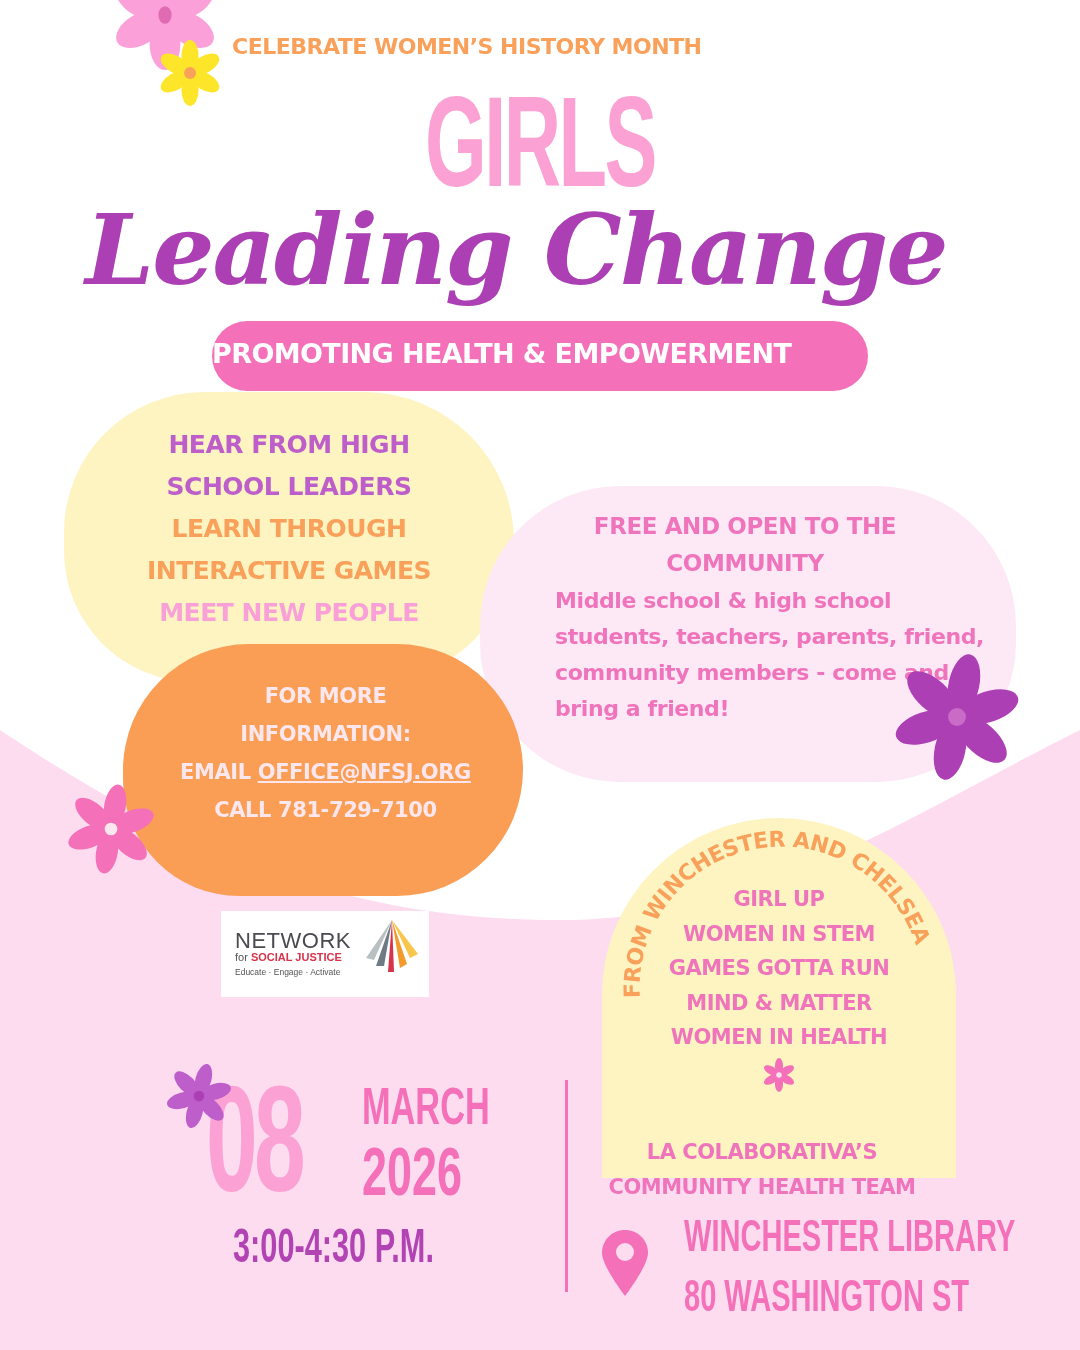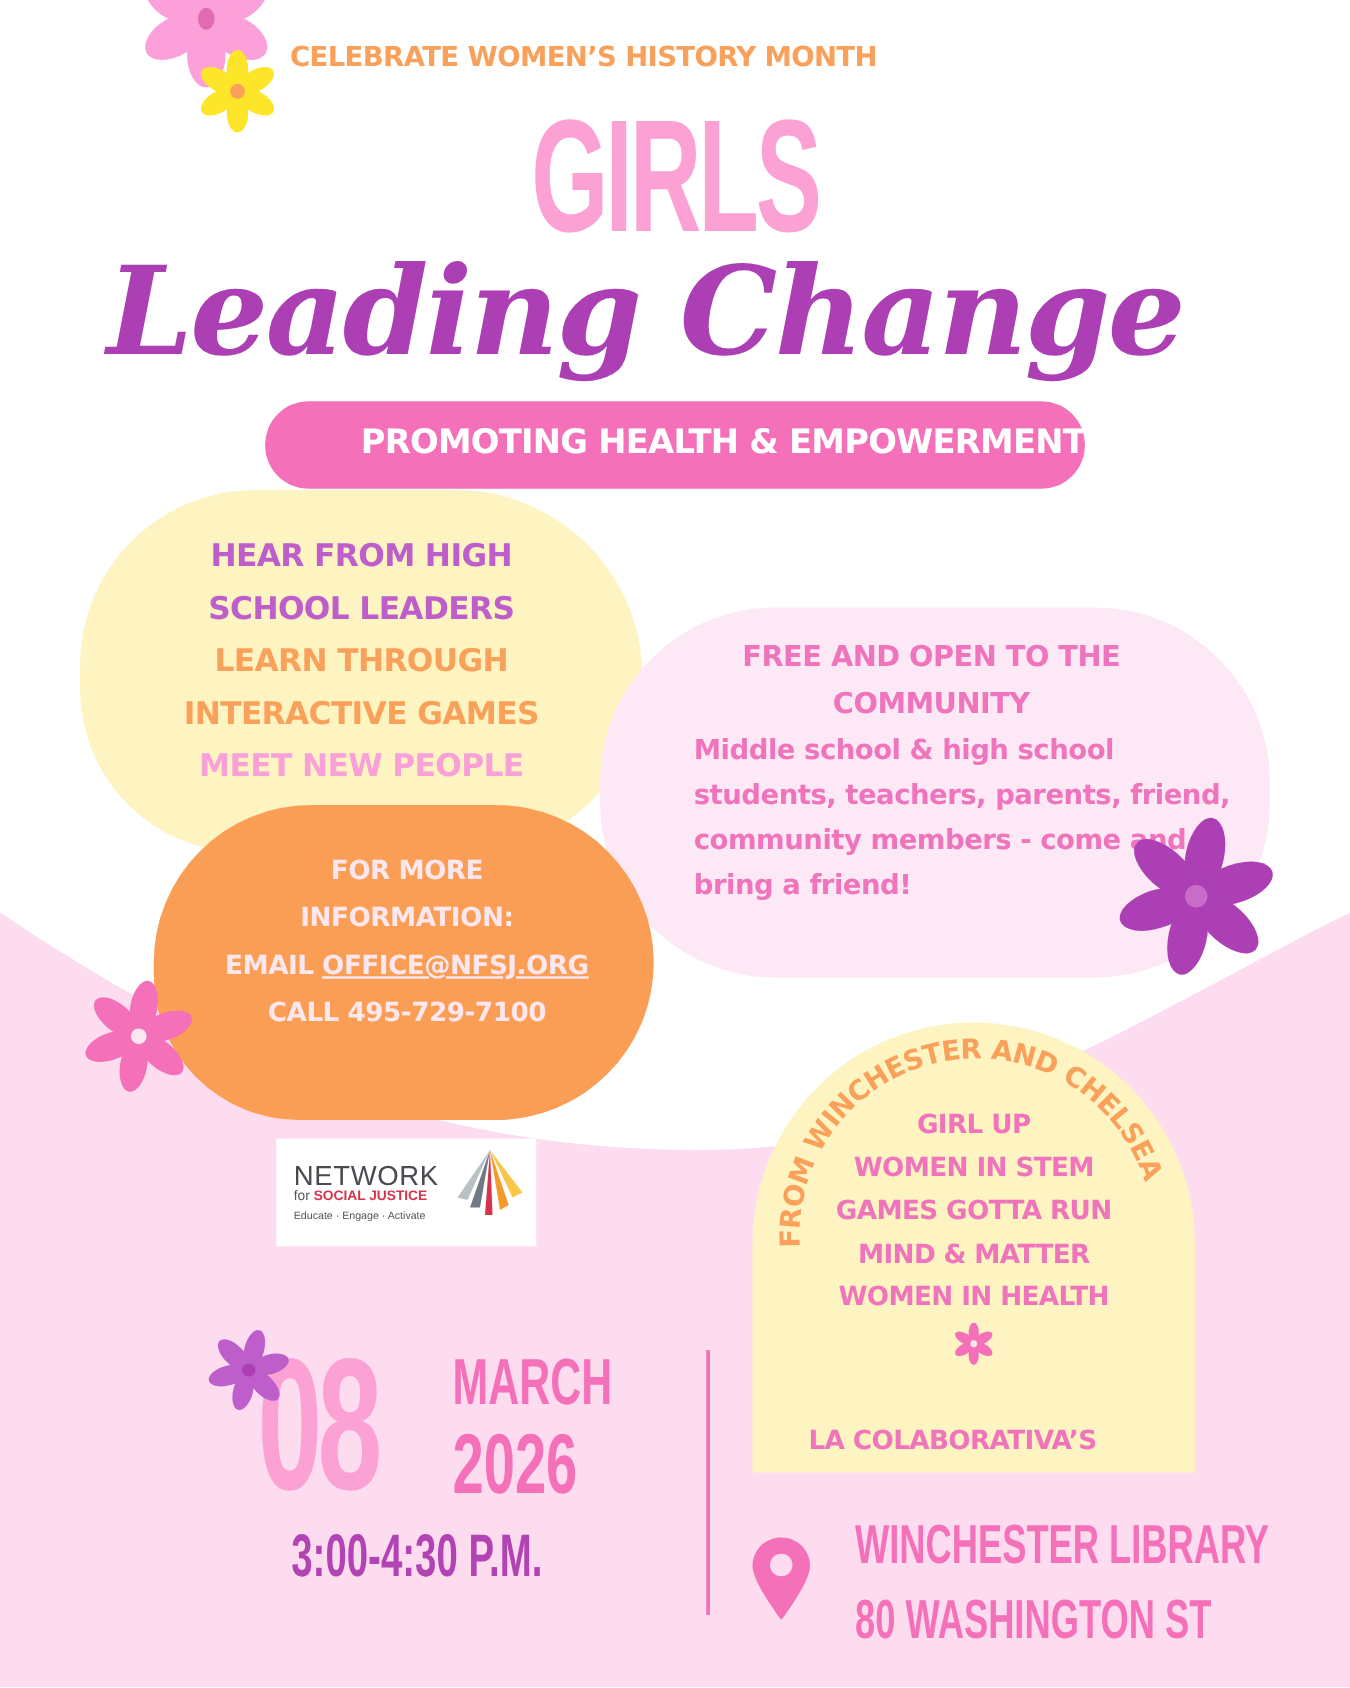--- a/index.html
+++ b/index.html
@@ -5,21 +5,21 @@
   html, body { margin: 0; padding: 0; }
   body { width: 1080px; height: 1350px; position: relative; overflow: hidden; background: #ffffff; font-family: "Liberation Sans", sans-serif; }
   .abs { position: absolute; }
   .bg-svg { position: absolute; left: 0; top: 0; width: 1080px; height: 1350px; }
   .heavy { font-family: "DejaVu Sans", sans-serif; font-weight: bold; }
 
   .celebrate { left: 232px; top: 34px; width: 620px; font-size: 22px; color: #f9a05a; letter-spacing: -0.5px; white-space: nowrap; }
   .girls { left: 0; width: 1080px; top: 78px; text-align: center; font-size: 128px; color: #fca1d4; letter-spacing: -4px; line-height: 1; font-family: "Liberation Sans", sans-serif; font-weight: bold; transform: scaleX(0.62); transform-origin: 540px 0; }
   .leading { left: 0; width: 1032px; top: 196px; text-align: center; font-size: 98px; color: #ab3fb3; font-family: "DejaVu Serif", serif; font-style: italic; font-weight: bold; letter-spacing: -2px; line-height: 1.1; }
   .pill { left: 212px; top: 321px; width: 656px; height: 70px; border-radius: 35px; background: #f470b8; }
-  .pill-text { left: 212px; top: 338px; width: 656px; text-align: right; color: #ffffff; font-size: 27px; white-space: nowrap; letter-spacing: -0.6px; }
+  .pill-text { left: 212px; top: 338px; width: 656px; text-align: left; color: #ffffff; font-size: 27px; white-space: nowrap; letter-spacing: -0.6px; }
 
   .blob-yellow { left: 64px; top: 392px; width: 450px; height: 290px; background: #fdf4c2; border-radius: 150px 160px 150px 140px; }
   .list-left { left: 64px; top: 424px; width: 450px; text-align: center; font-size: 25px; line-height: 42px; letter-spacing: -0.5px; }
   .c-purple { color: #bd5ecb; }
   .c-orange { color: #f9a05a; }
   .c-pink { color: #f9a0d8; }
 
   .blob-pink { left: 480px; top: 486px; width: 536px; height: 296px; background: #fde8f6; border-radius: 140px; }
   .free-title { left: 540px; top: 508px; width: 410px; text-align: center; font-size: 23px; line-height: 37px; color: #ef74bb; letter-spacing: -0.4px; }
   .free-body { left: 555px; top: 583px; width: 440px; font-size: 22px; line-height: 36px; color: #ef74bb; letter-spacing: -0.4px; }
@@ -116,21 +116,21 @@
     <ellipse cx="0" cy="-26" rx="12" ry="24" transform="rotate(300)"></ellipse>
   </g>
   <circle cx="0" cy="0" r="7" fill="#cb6bc8"></circle>
 </svg>
 
 <div class="abs blob-orange"></div>
 <div class="abs heavy info">
   <div>FOR MORE</div>
   <div>INFORMATION:</div>
   <div><span>EMAIL </span><a>OFFICE@NFSJ.ORG</a></div>
-  <div>CALL 495-729-7100</div>
+  <div>CALL 781-729-7100</div>
 </div>
 
 <svg class="flower" style="left:66px;top:784px;width:90px;height:90px" viewBox="-50 -50 100 100">
   <g fill="#f470b8" transform="rotate(10)">
     <ellipse cx="0" cy="-26" rx="12" ry="24"></ellipse>
     <ellipse cx="0" cy="-26" rx="12" ry="24" transform="rotate(60)"></ellipse>
     <ellipse cx="0" cy="-26" rx="12" ry="24" transform="rotate(120)"></ellipse>
     <ellipse cx="0" cy="-26" rx="12" ry="24" transform="rotate(180)"></ellipse>
     <ellipse cx="0" cy="-26" rx="12" ry="24" transform="rotate(240)"></ellipse>
     <ellipse cx="0" cy="-26" rx="12" ry="24" transform="rotate(300)"></ellipse>
@@ -172,20 +172,21 @@
     <ellipse cx="0" cy="-26" rx="12" ry="24" transform="rotate(60)"></ellipse>
     <ellipse cx="0" cy="-26" rx="12" ry="24" transform="rotate(120)"></ellipse>
     <ellipse cx="0" cy="-26" rx="12" ry="24" transform="rotate(180)"></ellipse>
     <ellipse cx="0" cy="-26" rx="12" ry="24" transform="rotate(240)"></ellipse>
     <ellipse cx="0" cy="-26" rx="12" ry="24" transform="rotate(300)"></ellipse>
   </g>
   <circle cx="0" cy="0" r="8" fill="#fde7ee"></circle>
 </svg>
 <div class="abs heavy arch-bottom">
   <div>LA COLABORATIVA’S</div>
+  <div>COMMUNITY HEALTH TEAM</div>
 </div>
 
 <div class="abs day">08</div>
 <svg class="flower" style="left:166px;top:1063px;width:66px;height:66px" viewBox="-50 -50 100 100">
   <g fill="#bd5ecb" transform="rotate(15)">
     <ellipse cx="0" cy="-26" rx="12" ry="24"></ellipse>
     <ellipse cx="0" cy="-26" rx="12" ry="24" transform="rotate(60)"></ellipse>
     <ellipse cx="0" cy="-26" rx="12" ry="24" transform="rotate(120)"></ellipse>
     <ellipse cx="0" cy="-26" rx="12" ry="24" transform="rotate(180)"></ellipse>
     <ellipse cx="0" cy="-26" rx="12" ry="24" transform="rotate(240)"></ellipse>

